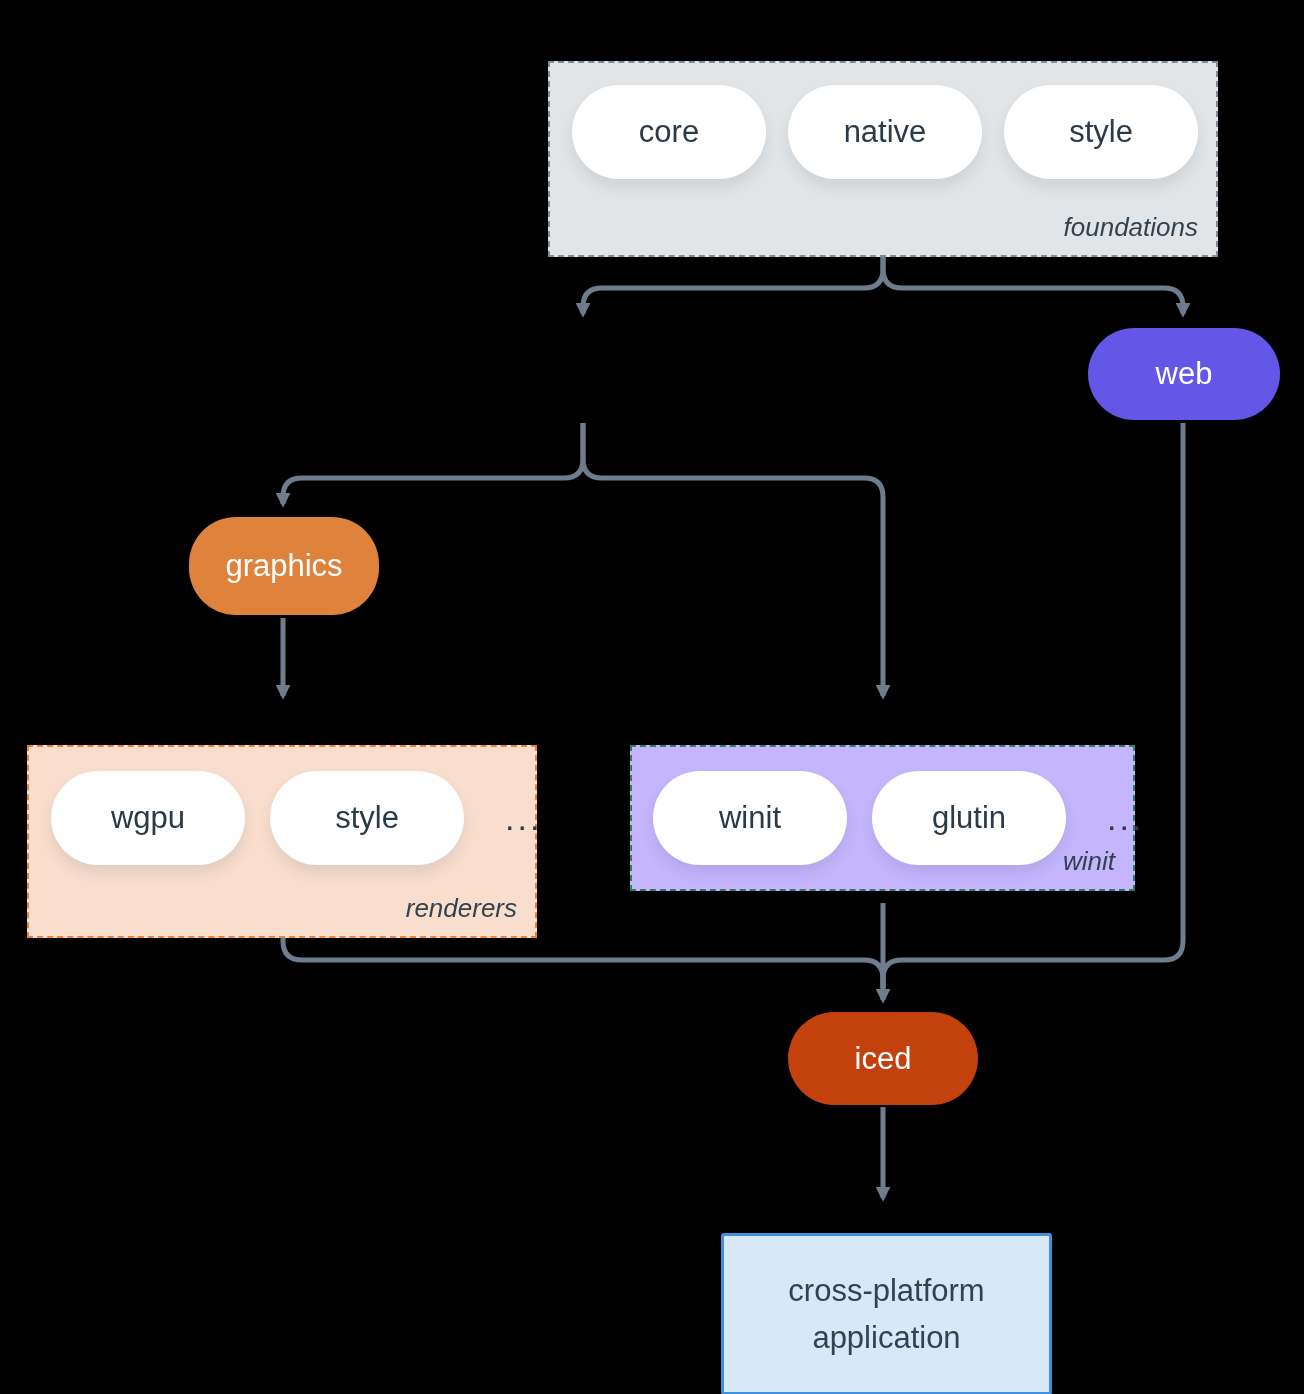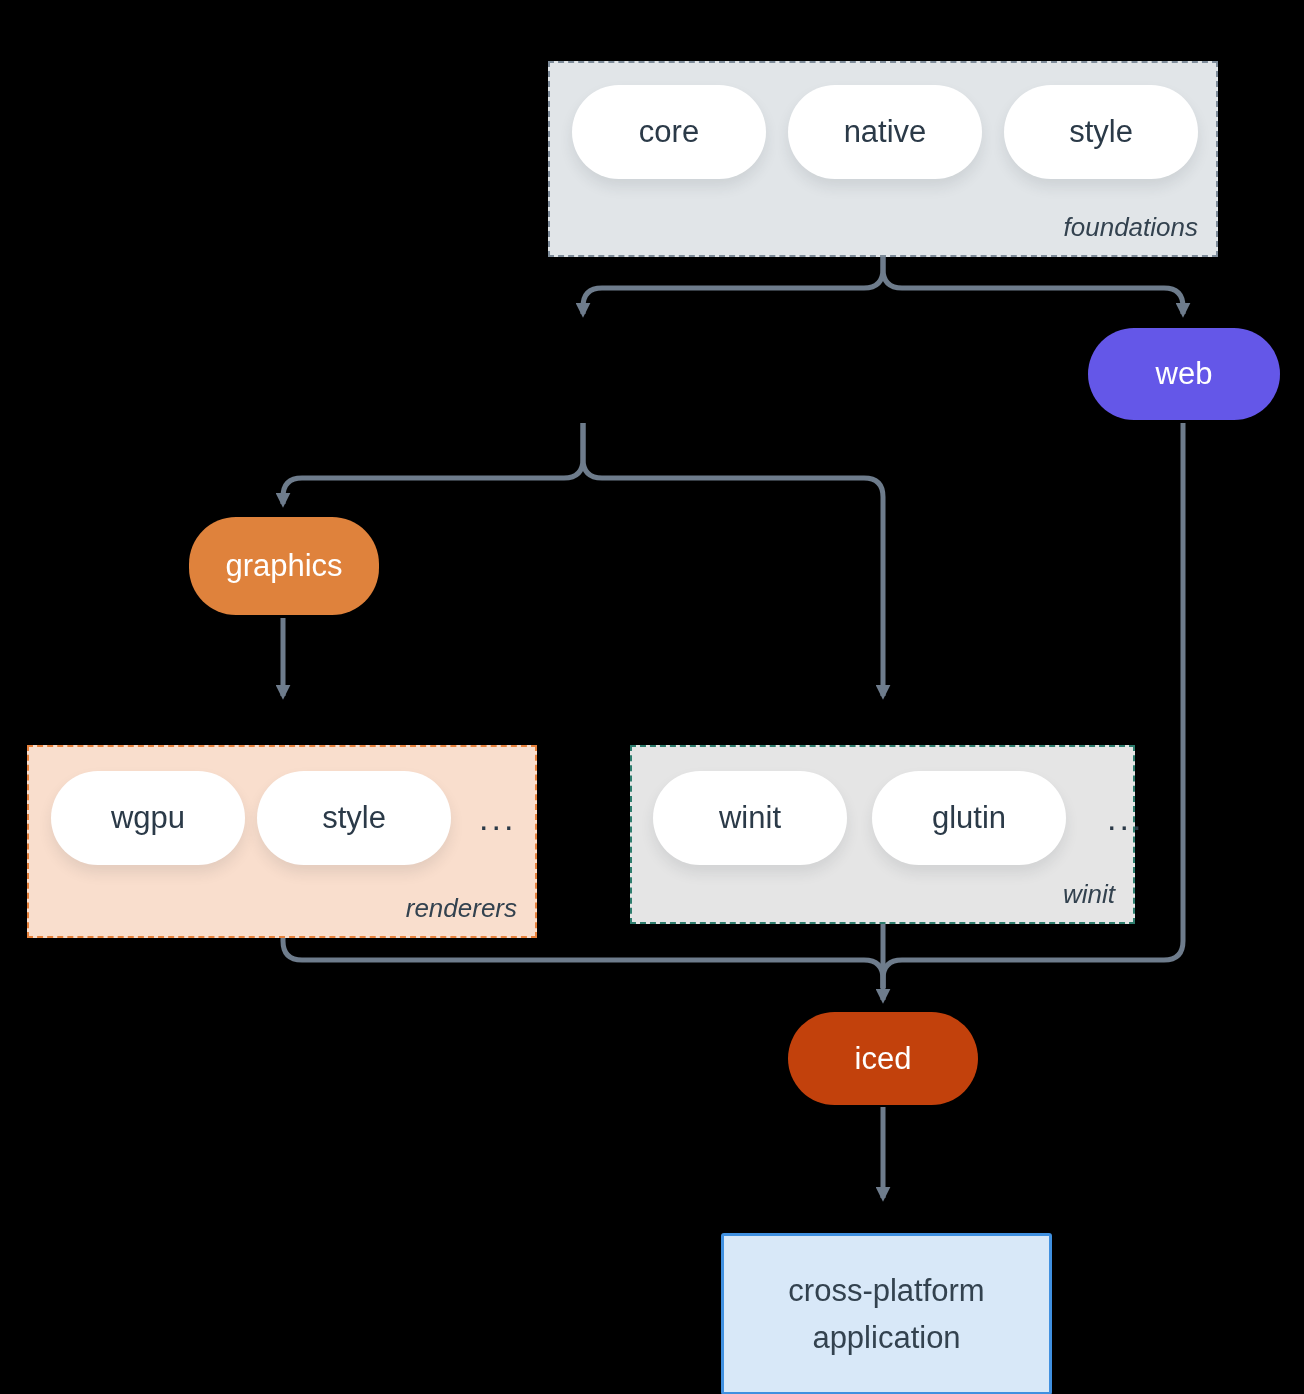--- a/index.html
+++ b/index.html
@@ -82,29 +82,29 @@
     </div>
     <div class="group-label">foundations</div>
   </div>
 
 
   <div class="node-pill" style="left:189px; top:517px; width:190px; height:98px; background:#df823c;">graphics</div>
 
   <div class="node-pill" style="left:1088px; top:328px; width:192px; height:92px; background:#6457e8;">web</div>
 
   <div class="box group" style="left:27px; top:709px; width:510px; height:193px; background:#f9decd; border-color:#e8823c;">
-    <div class="pill-row" style="padding:24px 0 0 22px; gap:12px;">
+    <div class="pill-row" style="padding:24px 0 0 22px; gap:25px;">
       <div class="pill white-pill">wgpu</div>
       <div class="pill white-pill">style</div>
       <div class="ellipsis">...</div>
     </div>
     <div class="group-label">renderers</div>
   </div>
 
-  <div class="box group" style="left:630px; top:709px; width:505px; height:179px; background:#e5e5e5; border-color:#2e7d6e;">
+  <div class="box group" style="left:630px; top:709px; width:505px; height:146px; background:#c4b5fd; border-color:#2e7d6e;">
     <div class="pill-row" style="padding:24px 0 0 21px; gap:25px;">
       <div class="pill white-pill">winit</div>
       <div class="pill white-pill">glutin</div>
       <div class="ellipsis">...</div>
     </div>
     <div class="group-label">winit</div>
   </div>
 
   <div class="node-pill" style="left:788px; top:1012px; width:190px; height:93px; background:#c2410c;">iced</div>
 

